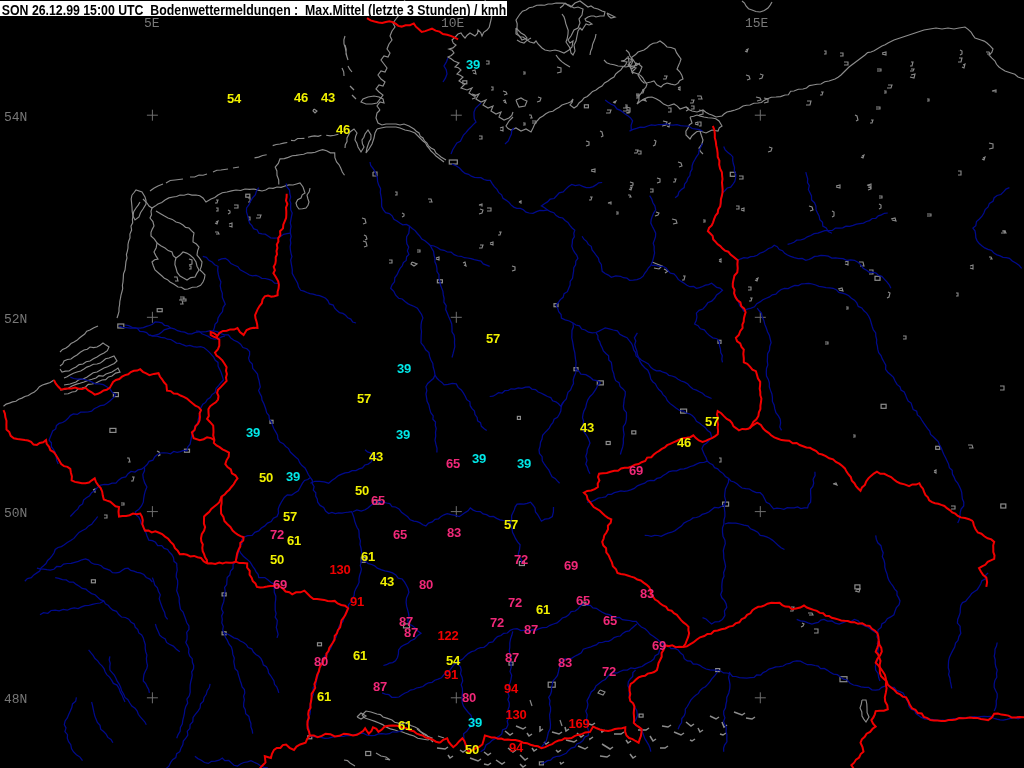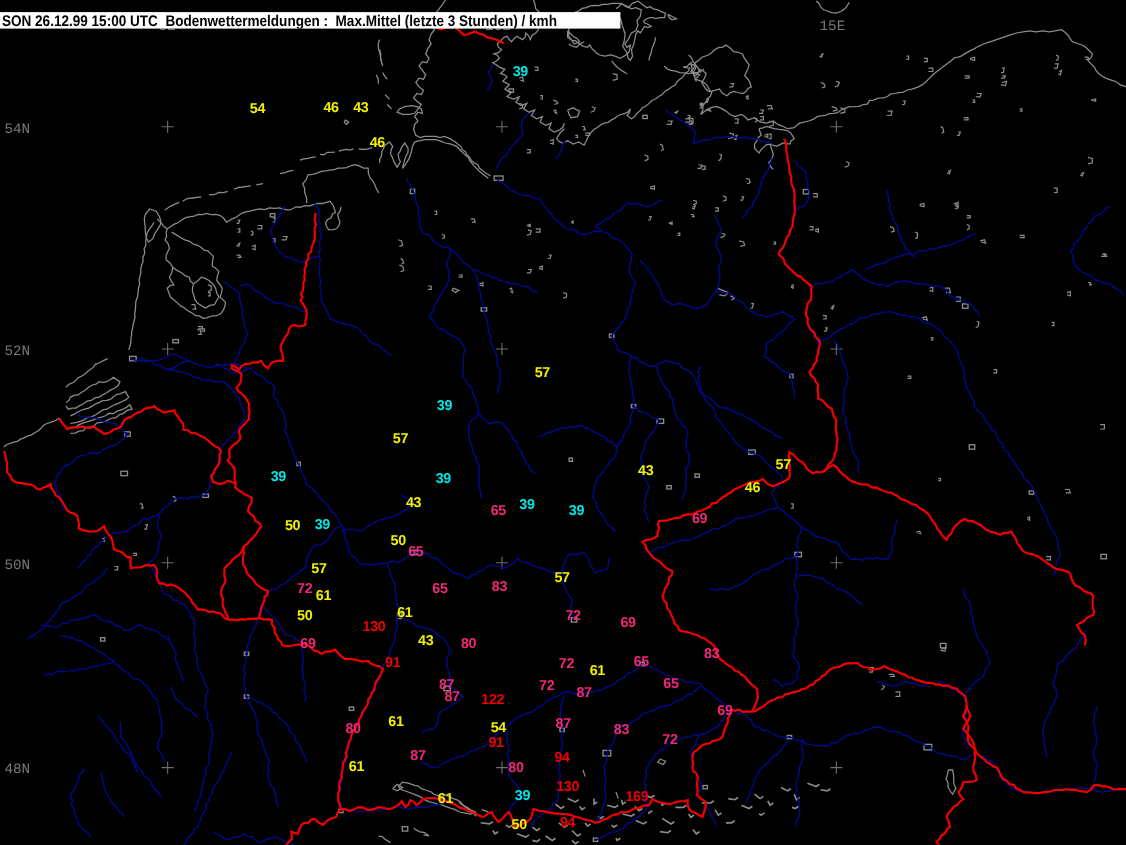--- a/index.html
+++ b/index.html
@@ -1,14 +1,14 @@
 <!DOCTYPE html>
 <html><head><meta charset="utf-8"><style>
 *{margin:0;padding:0} body{background:#000;width:1024px;height:768px;overflow:hidden;position:relative}
-#t{position:absolute;left:0;top:11px;width:564px;height:15px;background:#fff;overflow:hidden}
+#t{position:absolute;left:0;top:1px;width:507px;height:15px;background:#fff;overflow:hidden}
 #t span{display:inline-block;color:#000;font-family:"Liberation Sans",sans-serif;font-size:14px;font-weight:bold;line-height:15px;white-space:nowrap;transform-origin:0 0;transform:scaleX(0.88);padding-left:2px}
 svg{position:absolute;left:0;top:0}
 </style></head><body>
 <svg width="1024" height="768">
 <rect width="1024" height="768" fill="#000"></rect>
 <path d="M 146.9 115.2 h11 M 152.4 109.7 v11" stroke="#6e6e6e" stroke-width="1" fill="none"></path>
 <path d="M 146.9 317.3 h11 M 152.4 311.8 v11" stroke="#6e6e6e" stroke-width="1" fill="none"></path>
 <path d="M 146.9 511.6 h11 M 152.4 506.1 v11" stroke="#6e6e6e" stroke-width="1" fill="none"></path>
 <path d="M 146.9 697.8 h11 M 152.4 692.3 v11" stroke="#6e6e6e" stroke-width="1" fill="none"></path>
 <path d="M 450.8 115.2 h11 M 456.3 109.7 v11" stroke="#6e6e6e" stroke-width="1" fill="none"></path>

